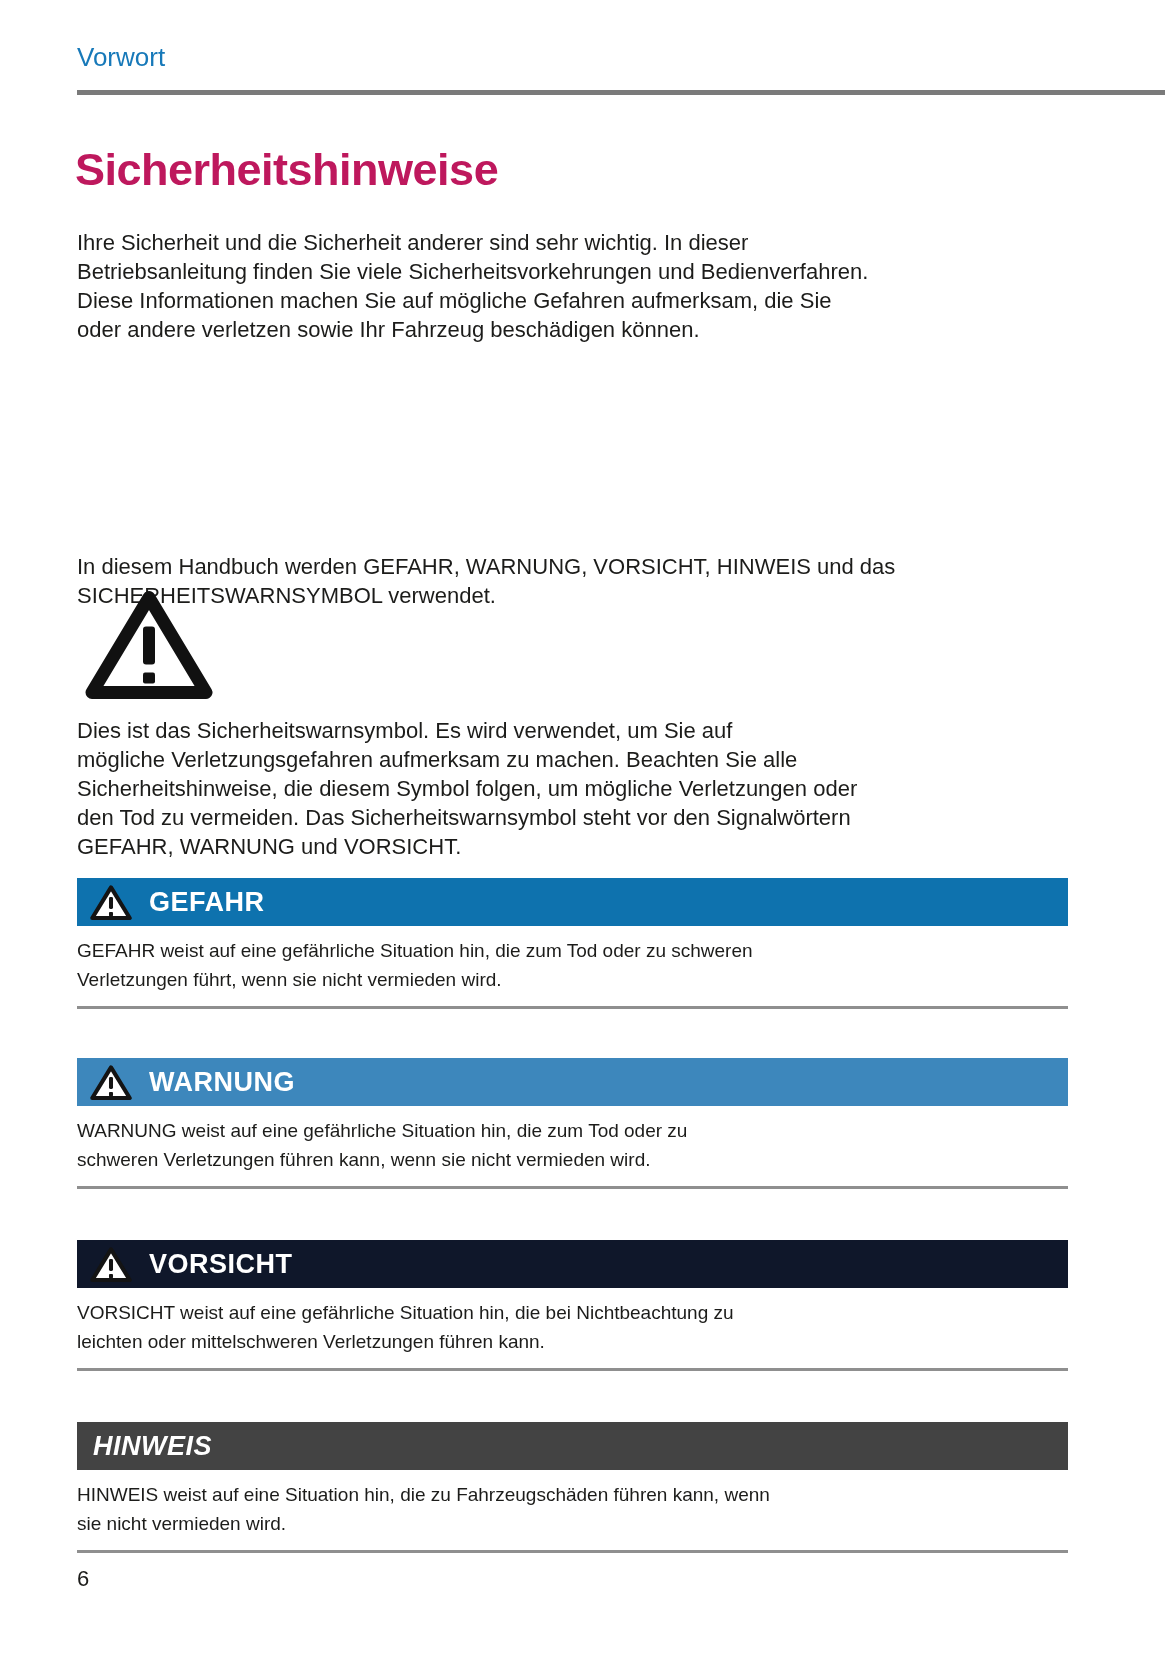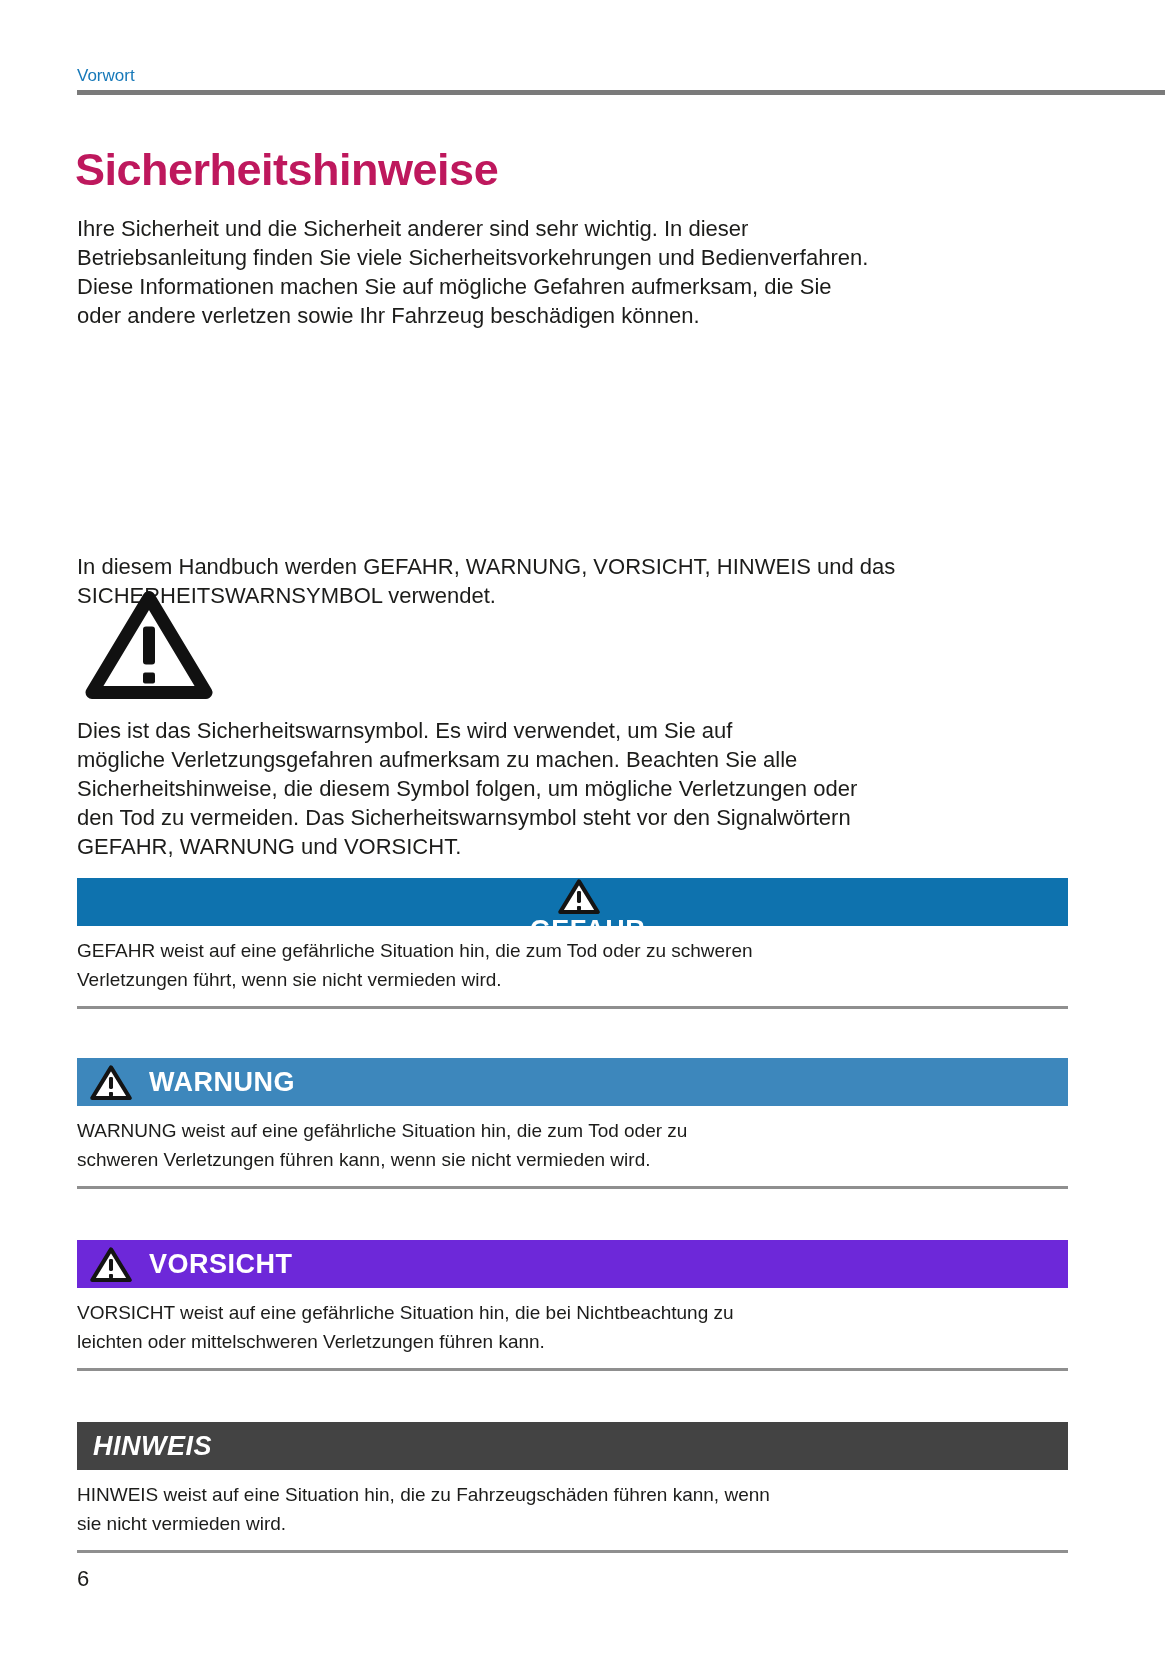--- a/index.html
+++ b/index.html
@@ -7,21 +7,21 @@
     position:relative;
     width:1165px;height:1653px;
     margin:0 auto;
     background:#ffffff;
     font-family:"Liberation Sans", sans-serif;
     color:#1c1c1a;
     overflow:hidden;
   }
   .section-label{
     position:absolute;left:77px;top:44px;
-    font-size:17px;line-height:26px;margin-top:19px;
+    font-size:26px;line-height:26px;
   }
   .top-rule{
     position:absolute;left:77px;right:0;top:90px;height:5px;
     background:#7a7a7a;
   }
   .title{
     position:absolute;left:75px;top:146px;margin:0;
     font-size:45px;font-weight:bold;letter-spacing:-0.5px;line-height:48px;
   }
   .para{
@@ -58,21 +58,21 @@
 <body>
 
 <div class="page">
 
   <div class="section-label" style="color: rgb(23, 121, 185);">Vorwort</div>
 
   <div class="top-rule"></div>
 
   <h1 class="title" style="color: #be185d;">Sicherheitshinweise</h1>
 
-  <p class="para" style="top:214px">Ihre Sicherheit und die Sicherheit anderer sind sehr wichtig. In dieser
+  <p class="para" style="top:228px">Ihre Sicherheit und die Sicherheit anderer sind sehr wichtig. In dieser
 Betriebsanleitung finden Sie viele Sicherheitsvorkehrungen und Bedienverfahren.
 Diese Informationen machen Sie auf mögliche Gefahren aufmerksam, die Sie
 oder andere verletzen sowie Ihr Fahrzeug beschädigen können.</p>
   <p class="para" style="top:552px">In diesem Handbuch werden GEFAHR, WARNUNG, VORSICHT, HINWEIS und das
 SICHERHEITSWARNSYMBOL verwendet.</p>
 
   <div class="symbol">
     <svg width="134" height="118" viewBox="0 0 134 117" xmlns="http://www.w3.org/2000/svg">
       <path d="M67 11 L124 106 H10 Z" fill="none" stroke="#111111" stroke-width="13" stroke-linejoin="round"></path>
       <rect x="61" y="40" width="12" height="38" rx="3" fill="#111111"></rect>
@@ -80,21 +80,21 @@
     </svg>
   </div>
 
   <p class="para" style="top:716px">Dies ist das Sicherheitswarnsymbol. Es wird verwendet, um Sie auf
 mögliche Verletzungsgefahren aufmerksam zu machen. Beachten Sie alle
 Sicherheitshinweise, die diesem Symbol folgen, um mögliche Verletzungen oder
 den Tod zu vermeiden. Das Sicherheitswarnsymbol steht vor den Signalwörtern
 GEFAHR, WARNUNG und VORSICHT.</p>
 
   <section class="notice" style="top:878px">
-    <div class="banner" style="background-color: rgb(14, 114, 174); flex-direction: column;">
+    <div class="banner" style="background-color: rgb(14, 114, 174);">
       <span class="bicon">
         <svg width="42" height="37" viewBox="0 0 46 40" xmlns="http://www.w3.org/2000/svg">
           <path d="M23 3.5 L43.5 37 H2.5 Z" fill="#ffffff" stroke="#141414" stroke-width="4.5" stroke-linejoin="round"></path>
           <rect x="20.8" y="14" width="4.4" height="13" rx="1.5" fill="#141414"></rect>
           <rect x="20.8" y="30.5" width="4.4" height="4.4" rx="1" fill="#141414"></rect>
         </svg>
       </span>
       <span class="blabel">GEFAHR</span>
     </div>
     <p class="nbody">GEFAHR weist auf eine gefährliche Situation hin, die zum Tod oder zu schweren
@@ -112,21 +112,21 @@
         </svg>
       </span>
       <span class="blabel">WARNUNG</span>
     </div>
     <p class="nbody">WARNUNG weist auf eine gefährliche Situation hin, die zum Tod oder zu
 schweren Verletzungen führen kann, wenn sie nicht vermieden wird.</p>
     <div class="divider"></div>
   </section>
 
   <section class="notice" style="top:1240px">
-    <div class="banner" style="background-color: #6d28d9;">
+    <div class="banner" style="background-color: #0f172a;">
       <span class="bicon">
         <svg width="42" height="37" viewBox="0 0 46 40" xmlns="http://www.w3.org/2000/svg">
           <path d="M23 3.5 L43.5 37 H2.5 Z" fill="#ffffff" stroke="#141414" stroke-width="4.5" stroke-linejoin="round"></path>
           <rect x="20.8" y="14" width="4.4" height="13" rx="1.5" fill="#141414"></rect>
           <rect x="20.8" y="30.5" width="4.4" height="4.4" rx="1" fill="#141414"></rect>
         </svg>
       </span>
       <span class="blabel">VORSICHT</span>
     </div>
     <p class="nbody">VORSICHT weist auf eine gefährliche Situation hin, die bei Nichtbeachtung zu

